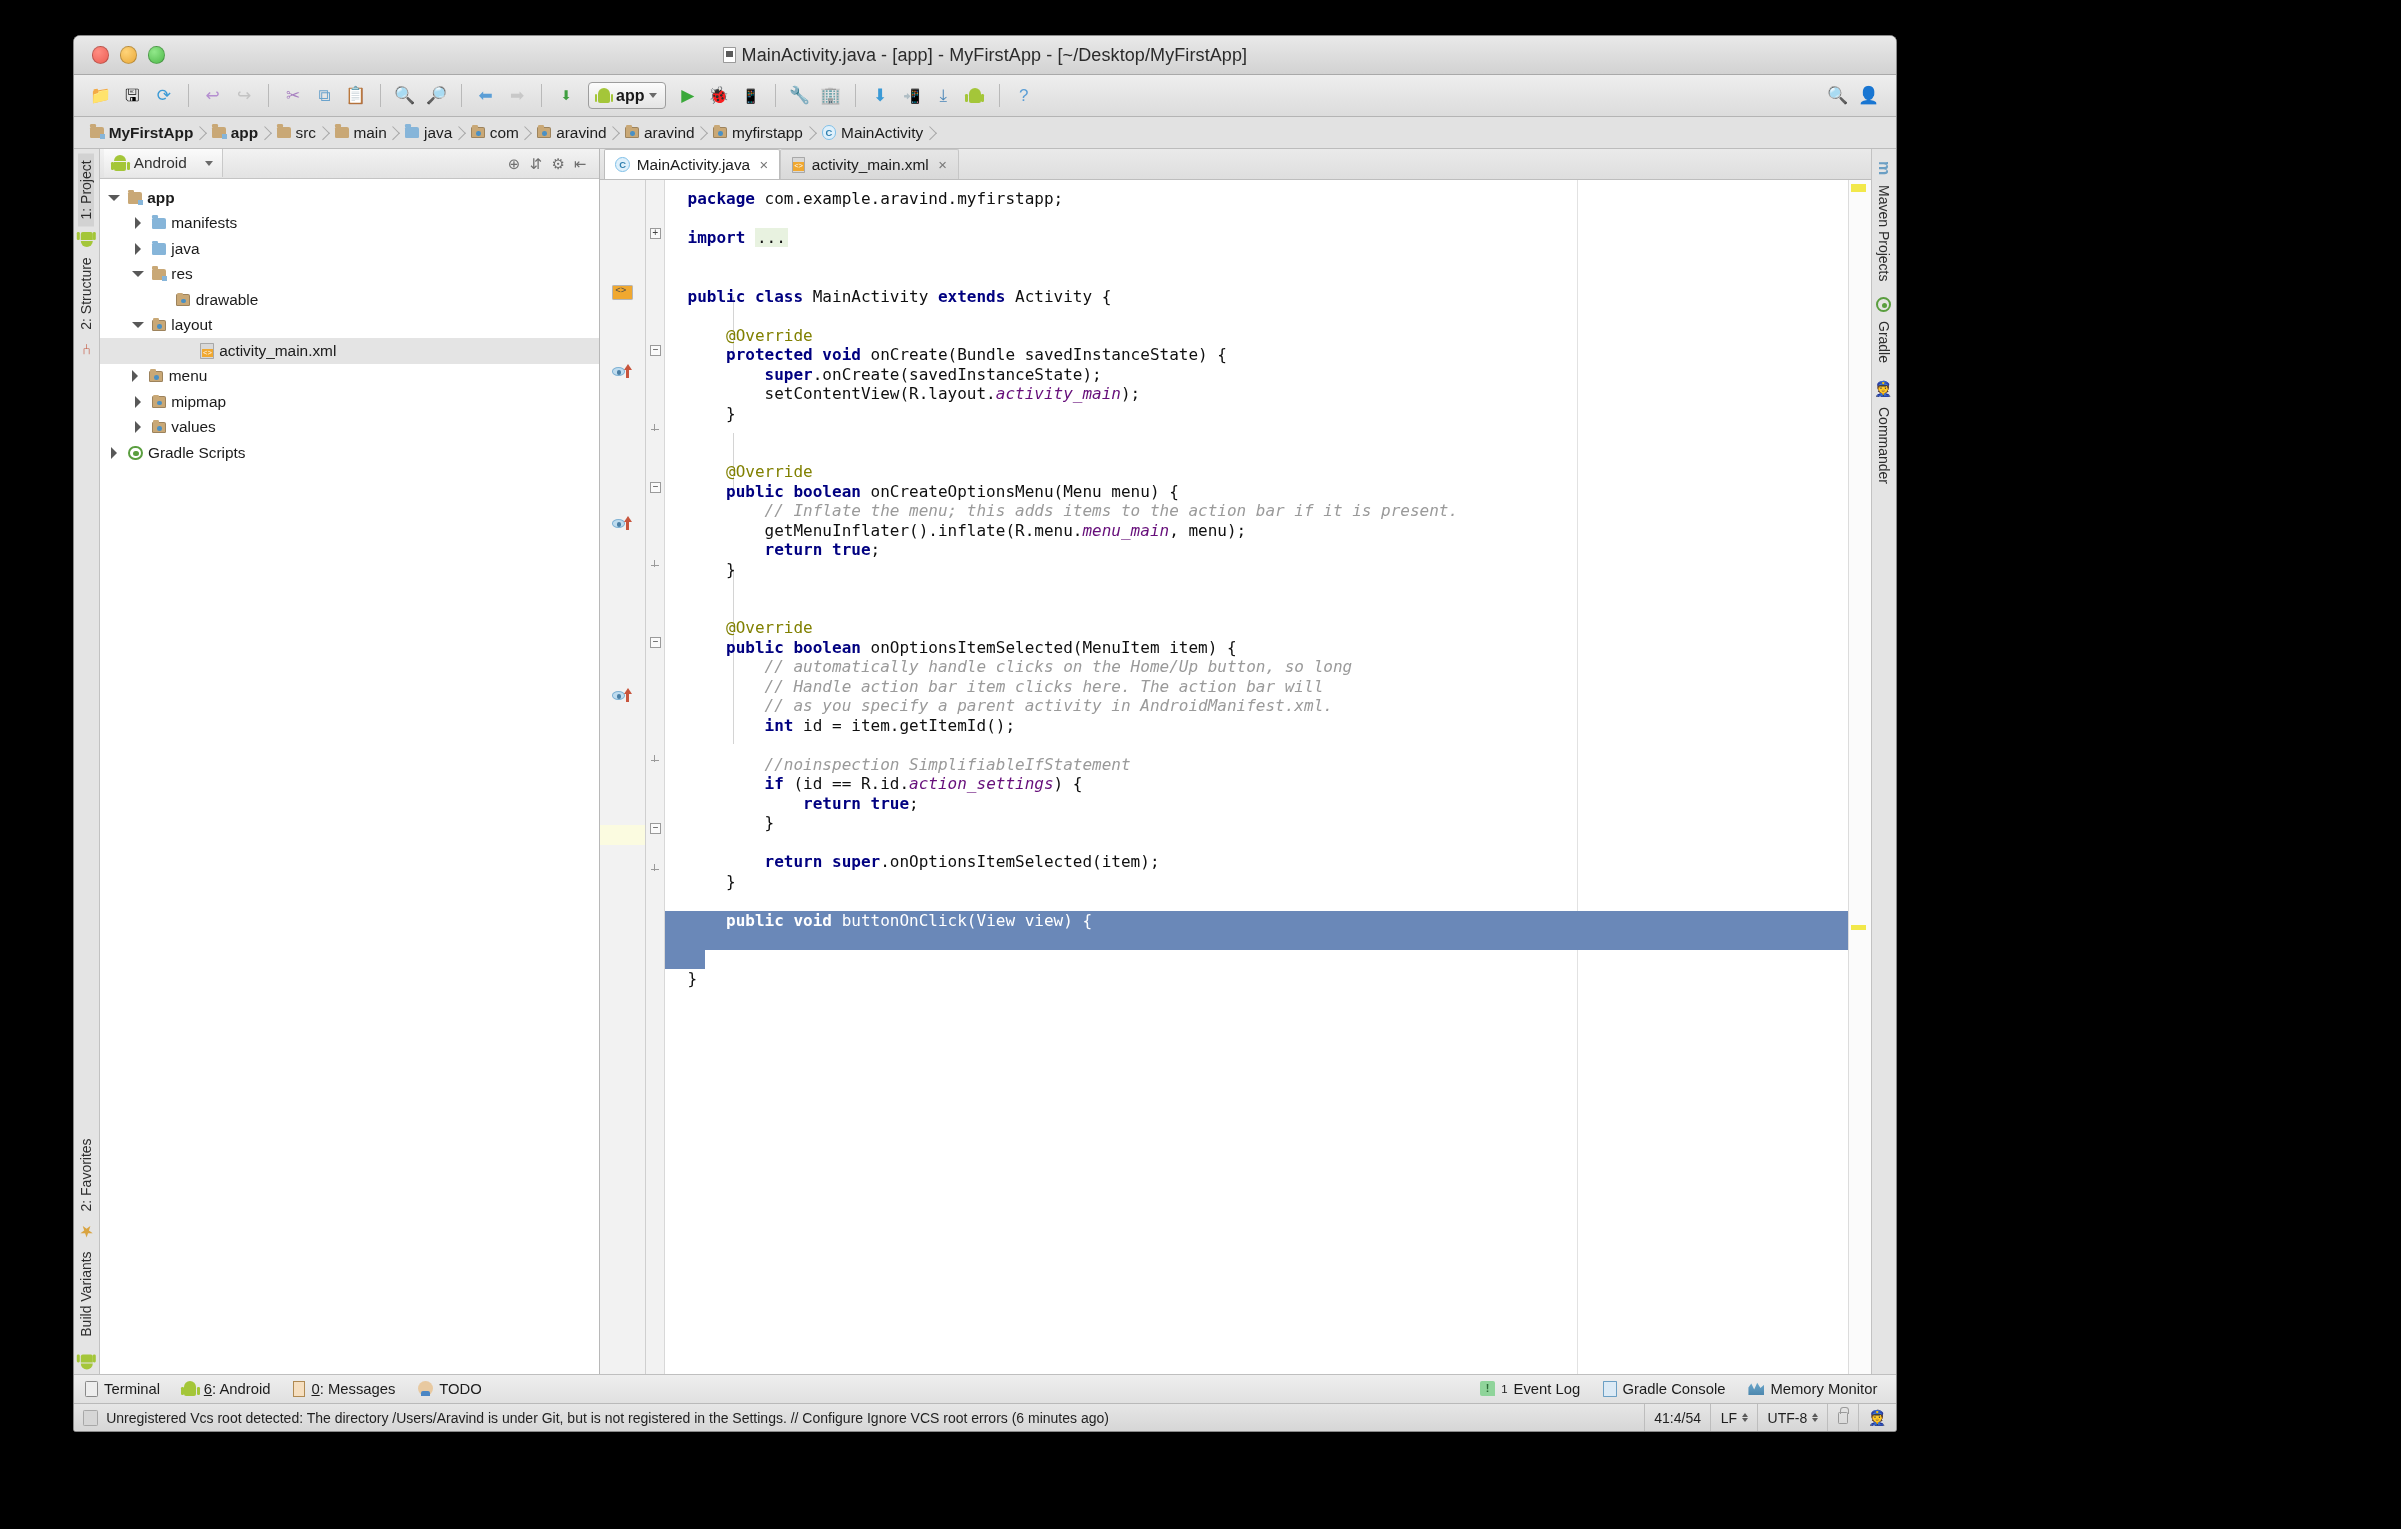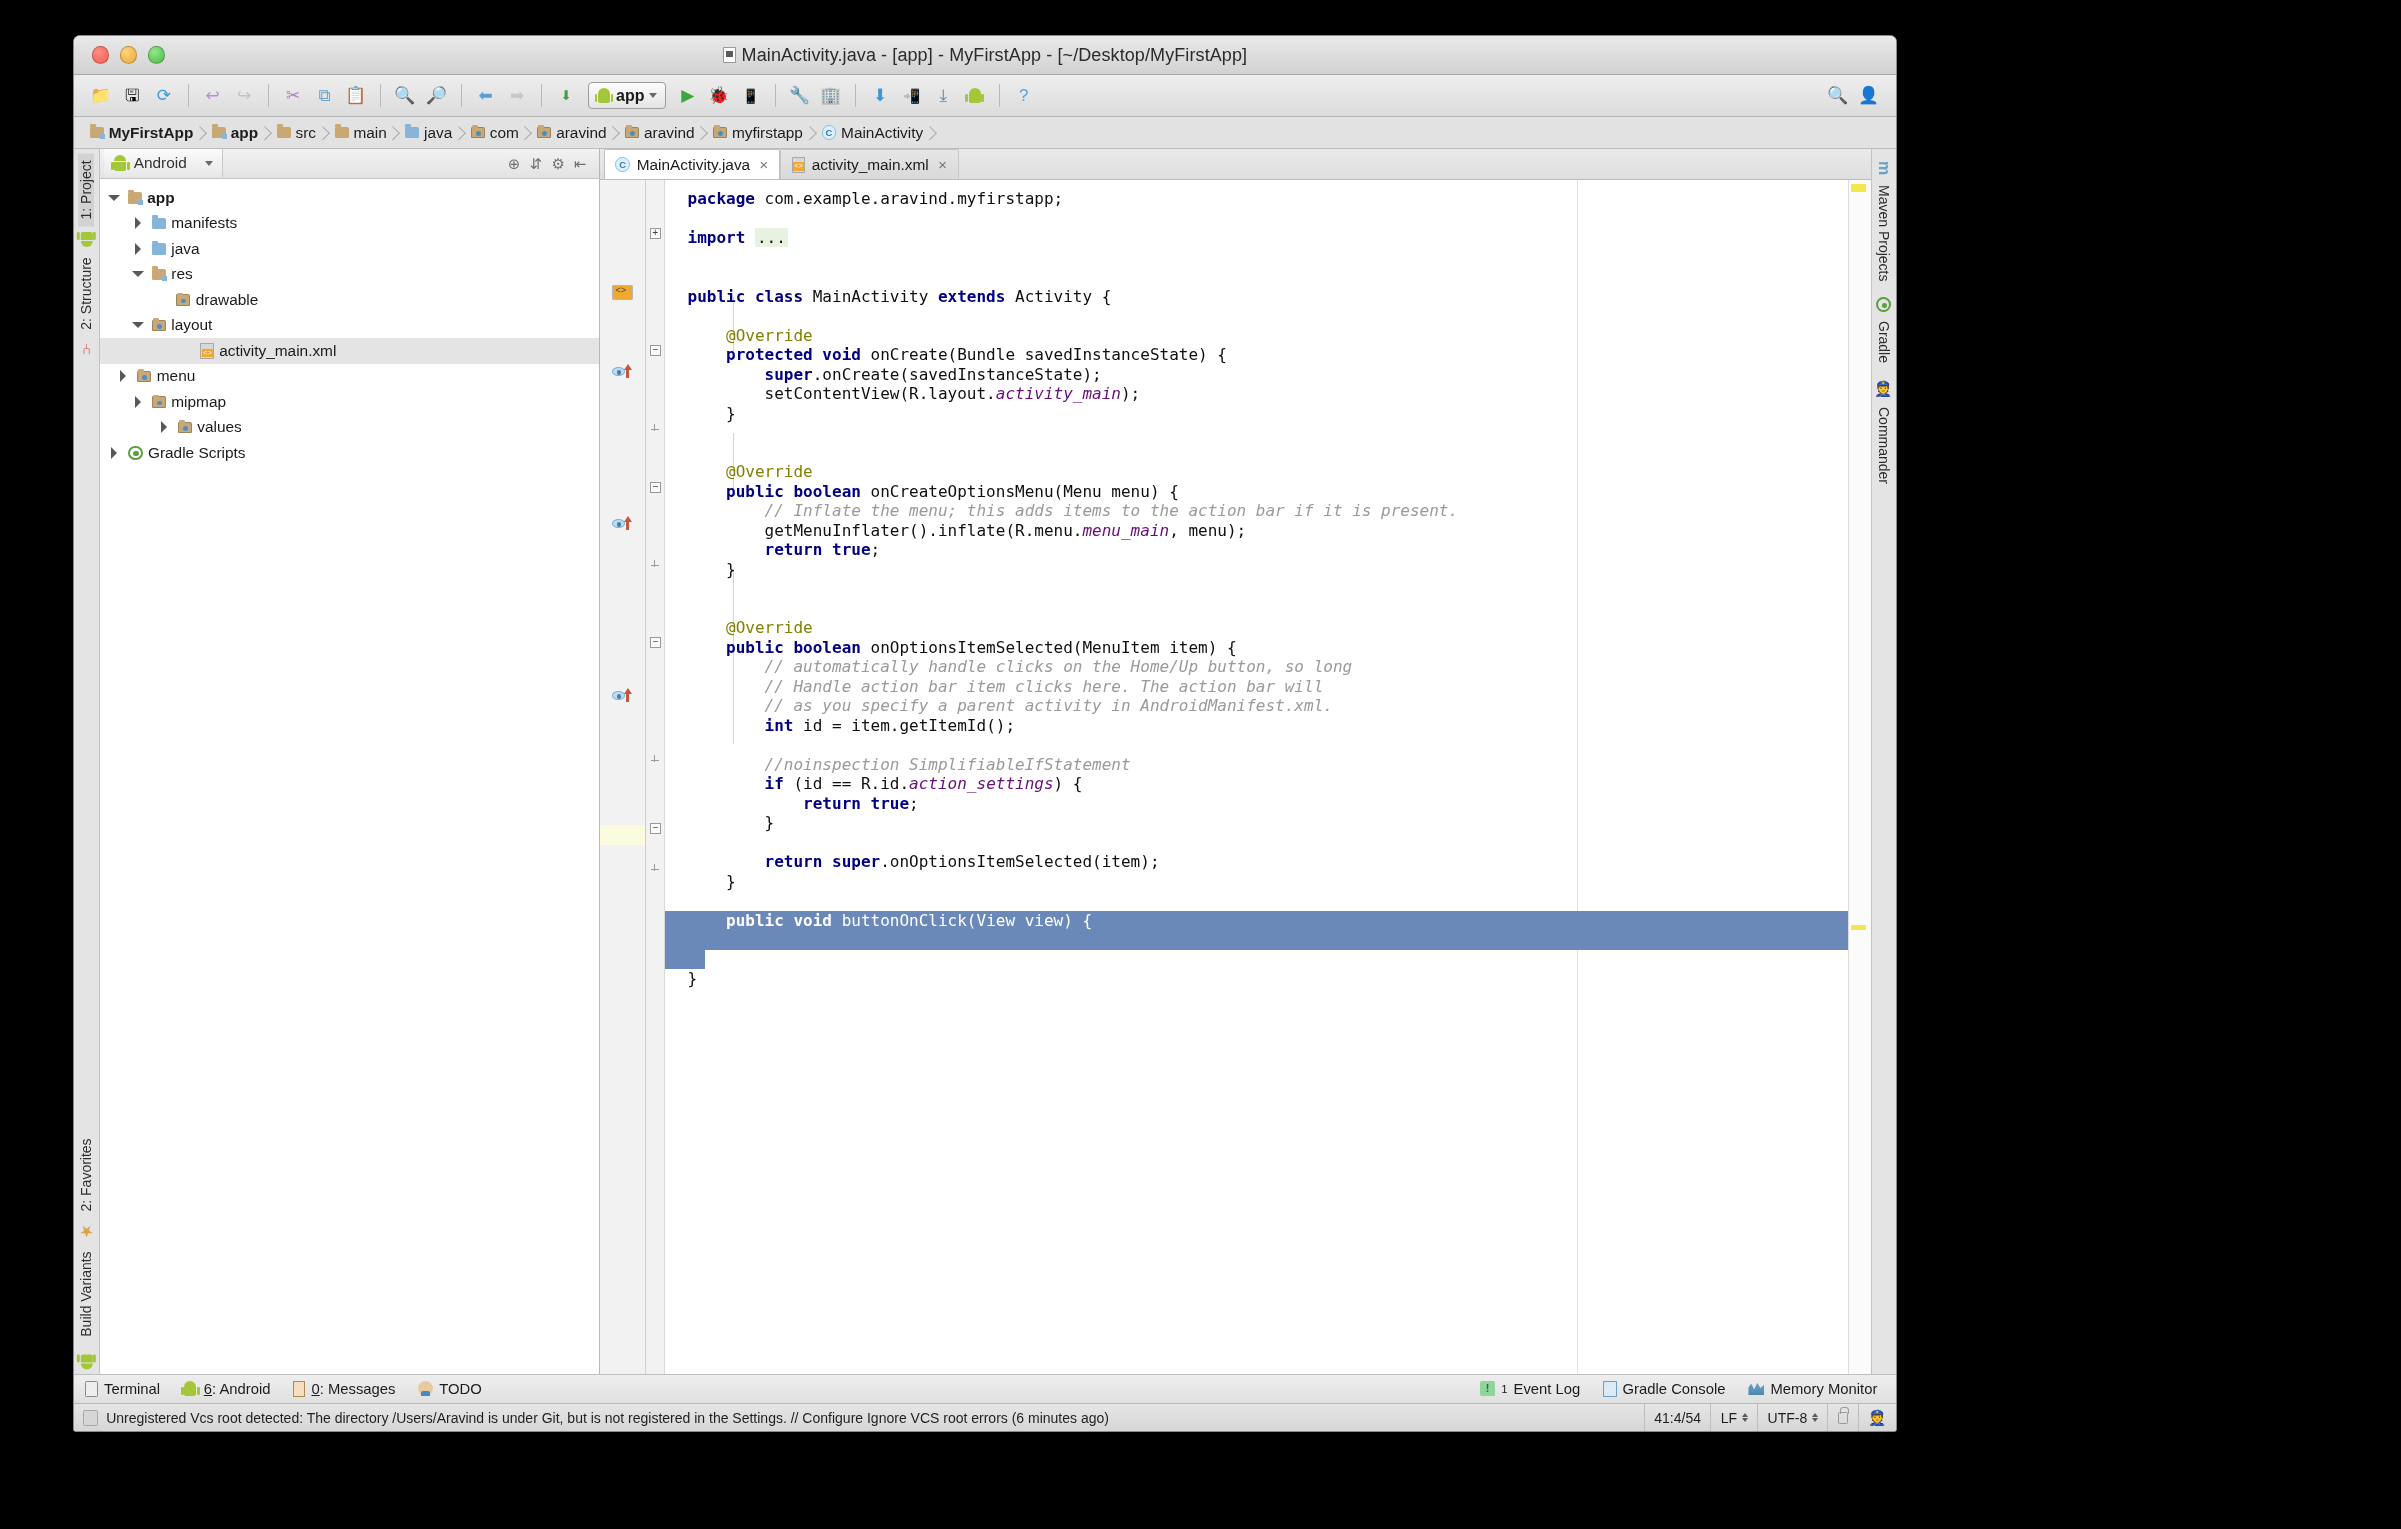--- a/index.html
+++ b/index.html
@@ -449,35 +449,35 @@
               <i class="arrow-d"></i>
             </span>
           <span class="folder-ico dot"></span>
           <span>layout</span>
         </div>
         <div class="trow ind4 selected">
           <span class="tw"></span>
           <span class="xml-ico"></span>
           <span>activity_main.xml</span>
         </div>
-        <div class="trow" style="padding-left:15px;">
+        <div class="trow" style="padding-left:27px;">
           <span class="tw">
               <i class="arrow-r"></i>
             </span>
           <span class="folder-ico dot"></span>
           <span>menu</span>
         </div>
         <div class="trow" style="padding-left:29.5px;">
           <span class="tw">
               <i class="arrow-r"></i>
             </span>
           <span class="folder-ico dot"></span>
           <span>mipmap</span>
         </div>
-        <div class="trow" style="padding-left:29.5px;margin-left:26px;">
+        <div class="trow" style="padding-left:29.5px;">
           <span class="tw">
               <i class="arrow-r"></i>
             </span>
           <span class="folder-ico dot"></span>
           <span>values</span>
         </div>
         <div class="trow ind1">
           <span class="tw">
               <i class="arrow-r"></i>
             </span>

